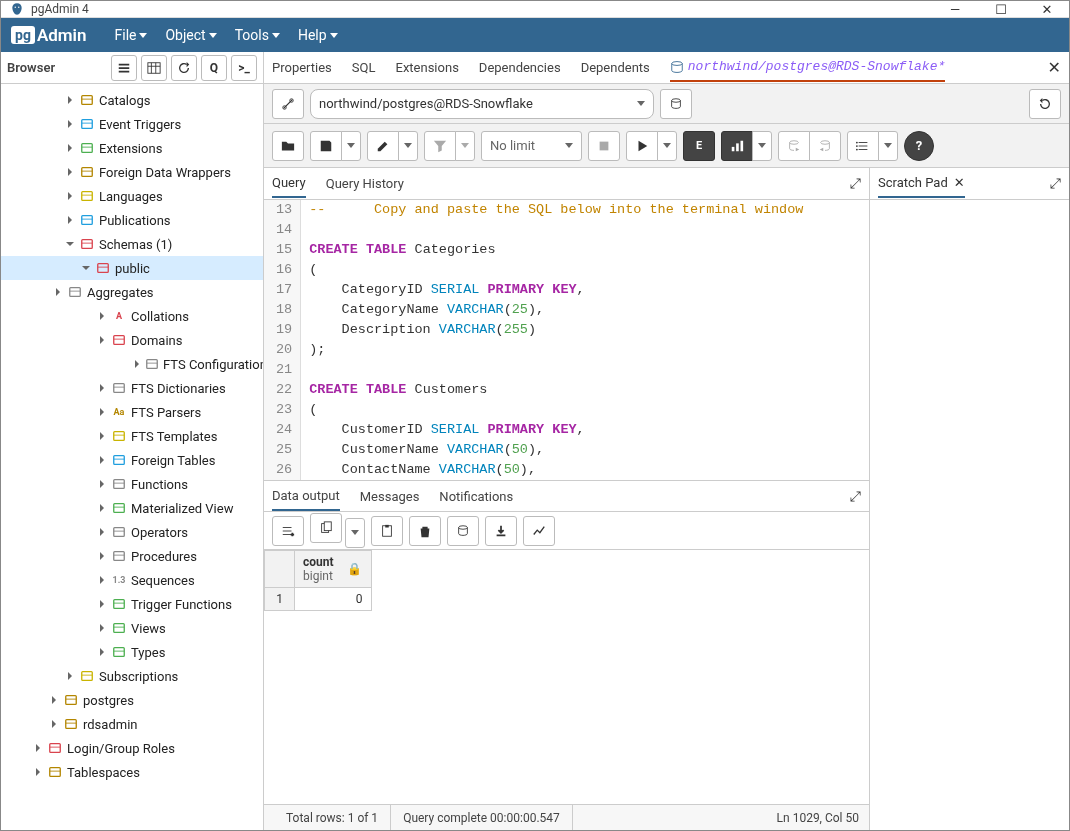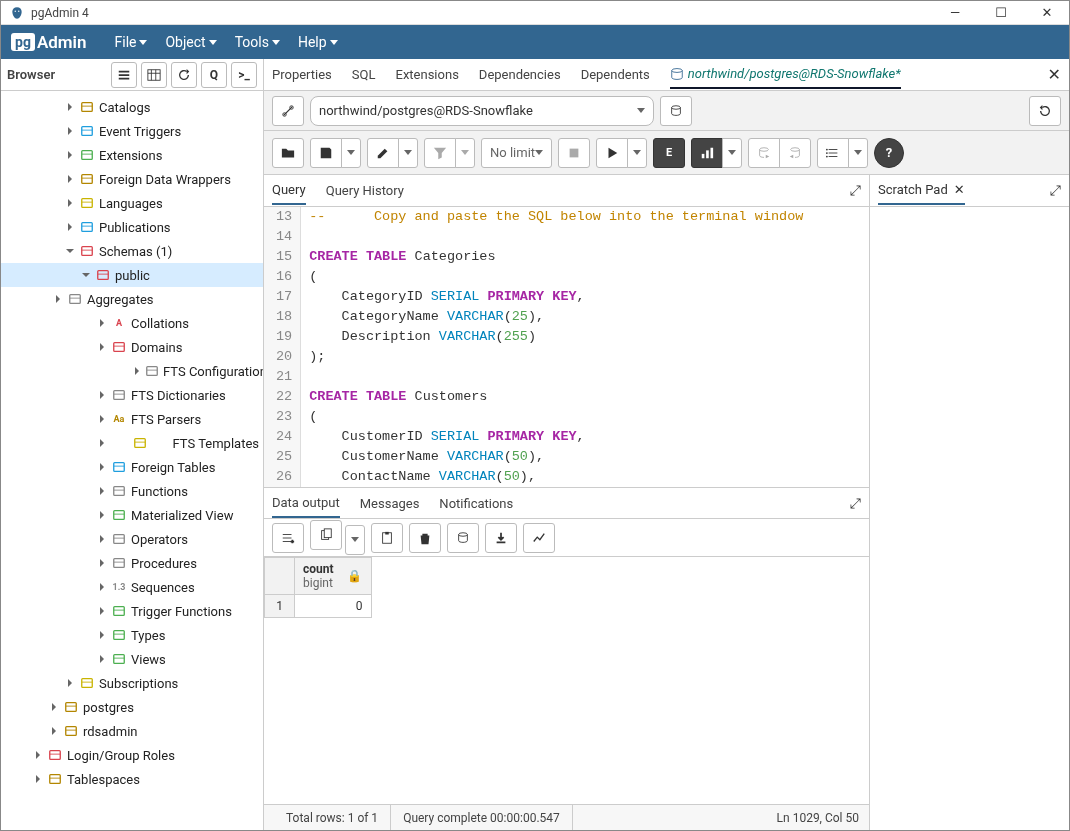--- a/index.html
+++ b/index.html
@@ -1,18 +1,18 @@
 <!DOCTYPE html>
 <html><head>
 <meta charset="utf-8">
 <style>
 * { box-sizing: border-box; margin: 0; padding: 0; }
 body { font-family: -apple-system, BlinkMacSystemFont, "Segoe UI", Roboto, Arial, sans-serif; font-size: 13px; color: #333; background: #fff; overflow: hidden; }
 .window { width: 1070px; height: 831px; border: 1px solid #888; display: flex; flex-direction: column; background: #fff; }
-.titlebar { height: 24px; display: flex; align-items: center; padding: 0 8px; background: #fff; border-bottom: 1px solid #ddd; }
+.titlebar { height: 17px; display: flex; align-items: center; padding: 0 8px; background: #fff; border-bottom: 1px solid #ddd; }
 .titlebar .app-icon { width: 16px; height: 16px; margin-right: 6px; display:flex;align-items:center;justify-content:center;}
 .titlebar .title { flex: 1; font-size: 12px; color: #444; }
 .titlebar .win-btns { display: flex; gap: 18px; }
 .titlebar .win-btn { width: 28px; height: 20px; display: flex; align-items: center; justify-content: center; font-size: 13px; cursor: default; }
 .menubar { height: 34px; background: #326690; color: #fff; display: flex; align-items: center; padding: 0 10px; gap: 18px; }
 .menubar .logo { display: flex; align-items: center; gap: 2px; margin-right: 10px; font-weight: 600; font-size: 17px; }
 .menubar .logo .pg { background: #fff; color: #326690; padding: 1px 4px; border-radius: 3px; font-weight: 700; font-size:14px;}
 .menubar .menu-item { display: flex; align-items: center; gap: 3px; cursor: default; font-size: 14px; }
 .caret-down { width: 0; height: 0; border-left: 4px solid transparent; border-right: 4px solid transparent; border-top: 5px solid currentColor; display:inline-block;}
 .main { flex: 1; display: flex; overflow: hidden; }
@@ -22,33 +22,33 @@
 .sidebar-header .tool-btn { width: 26px; height: 26px; border: 1px solid #bbb; border-radius: 3px; display: flex; align-items: center; justify-content: center; background: #fff; cursor: default; font-size:12px;}
 .tree { flex: 1; overflow: auto; padding: 4px 0 10px 0; }
 .tree-row { height: 24px; display: flex; align-items: center; gap: 4px; padding-right: 4px; white-space: nowrap; cursor: default; color:#222;}
 .tree-row .arrow { width: 10px; height: 10px; display:inline-flex; align-items:center; justify-content:center;}
 .tree-row .arrow svg{display:block;}
 .tree-row .icon { width: 16px; display: inline-flex; align-items:center; justify-content:center;}
 .tree-row.selected { background: #d6ecff; }
 .content { flex: 1; display: flex; flex-direction: column; overflow: hidden; }
 .tabs { height: 32px; display: flex; align-items: center; border-bottom: 1px solid #ccc; padding: 0 8px; gap: 20px; background:#fff;}
 .tabs .tab { font-size: 13px; color: #444; cursor: default; padding: 6px 0;}
-.tabs .tab.active { color: #0f766e; border-bottom: 2px solid #0f172a; }
+.tabs .tab.active { color: #8b5cf6; border-bottom: 2px solid #c2410c; font-family: Liberation Mono, monospace; }
 .tabs .spacer { flex: 1; }
 .tabs .close-x { cursor: default; font-size:16px; color:#333;}
 .connbar { height: 40px; display: flex; align-items: center; gap: 6px; padding: 0 8px; border-bottom: 1px solid #ccc; background: #f2f2f2;}
 .btn { height: 30px; min-width: 32px; border: 1px solid #bbb; border-radius: 3px; background: #fff; display: inline-flex; align-items: center; justify-content: center; padding: 0 6px; cursor: default; color:#333;}
 .btn.dark{background:#444;color:#fff;border-color:#333;}
 .btn.small-caret{min-width:20px;padding:0 4px;}
 .conn-select { flex: 1; height: 30px; border: 1px solid #bbb; border-radius: 8px; background: #fff; display: flex; align-items: center; justify-content: space-between; padding: 0 8px; cursor: default;}
 .toolbar { height: 44px; display: flex; align-items: center; gap: 6px; padding: 0 8px; border-bottom: 1px solid #ccc; background:#f2f2f2;}
 .toolbar .group { display: flex; gap: 0; }
 .toolbar .group .btn:not(:first-child){border-top-left-radius:0;border-bottom-left-radius:0;margin-left:-1px;}
 .toolbar .group .btn:not(:last-child){border-top-right-radius:0;border-bottom-right-radius:0;}
-.limit-select { height: 30px; border: 1px solid #bbb; border-radius: 3px; background: #fff; display: flex; align-items: center; padding: 0 8px; color:#666;}
+.limit-select { height: 30px; border: 1px solid #bbb; border-radius: 3px; background: #fff; display: flex; align-items: center; gap: 30px; padding: 0 8px; color:#666;}
 .editor-tabs { height: 32px; display: flex; align-items: center; border-bottom: 1px solid #ccc; padding: 0 8px; gap: 20px;}
 .editor-tabs .etab { font-size: 13px; color: #444; padding:6px 0; cursor: default;}
 .editor-tabs .etab.active { color: #333; border-bottom: 2px solid #326690; }
 .editor-tabs .sp-tab { display:flex; align-items:center; gap:6px;}
 .editor-wrap{display:flex;flex:1;overflow:hidden;}
 .editor-left{flex:1;display:flex;flex-direction:column;overflow:hidden;}
 .editor { flex: 0 0 auto; display: flex; font-family: "Consolas","Courier New",monospace; font-size: 13.5px; background: #fff; overflow:hidden;}
 .gutter { background: #f7f7f7; color: #888; text-align: right; padding: 0 8px 0 12px; border-right:1px solid #ddd;}
 .gutter .ln { height: 20px; line-height: 20px; }
 .code { padding: 0 8px; flex:1; white-space: pre; overflow:hidden;}
@@ -326,21 +326,21 @@
             <span class="arrow">
               <svg width="8" height="8" viewBox="0 0 8 8">
                 <path fill="#666" d="M2 0l4 4-4 4z"></path>
               </svg>
             </span>
             <span class="icon">
               <span style="font-size:9px;font-weight:700;color:#b38600">Aa</span>
             </span>
             <span>FTS Parsers</span>
           </div>
-          <div class="tree-row" style="padding-left: 96px; justify-content: space-between;">
+          <div class="tree-row" style="padding-left: 96px;">
             <span class="arrow">
               <svg width="8" height="8" viewBox="0 0 8 8">
                 <path fill="#666" d="M2 0l4 4-4 4z"></path>
               </svg>
             </span>
             <span class="icon">
               <svg width="14" height="14" viewBox="0 0 16 16">
                 <rect x="2" y="3" width="12" height="10" rx="1" fill="none" stroke="#c9b400" stroke-width="1.5"></rect>
                 <path stroke="#c9b400" d="M2 7h12"></path>
               </svg>
@@ -447,35 +447,35 @@
               <svg width="8" height="8" viewBox="0 0 8 8">
                 <path fill="#666" d="M2 0l4 4-4 4z"></path>
               </svg>
             </span>
             <span class="icon">
               <svg width="14" height="14" viewBox="0 0 16 16">
                 <rect x="2" y="3" width="12" height="10" rx="1" fill="none" stroke="#4caf50" stroke-width="1.5"></rect>
                 <path stroke="#4caf50" d="M2 7h12"></path>
               </svg>
             </span>
-            <span>Types</span>
+            <span>Views</span>
           </div>
           <div class="tree-row" style="padding-left: 96px;">
             <span class="arrow">
               <svg width="8" height="8" viewBox="0 0 8 8">
                 <path fill="#666" d="M2 0l4 4-4 4z"></path>
               </svg>
             </span>
             <span class="icon">
               <svg width="14" height="14" viewBox="0 0 16 16">
                 <rect x="2" y="3" width="12" height="10" rx="1" fill="none" stroke="#4caf50" stroke-width="1.5"></rect>
                 <path stroke="#4caf50" d="M2 7h12"></path>
               </svg>
             </span>
-            <span>Views</span>
+            <span>Types</span>
           </div>
           <div class="tree-row" style="padding-left: 64px;">
             <span class="arrow">
               <svg width="8" height="8" viewBox="0 0 8 8">
                 <path fill="#666" d="M2 0l4 4-4 4z"></path>
               </svg>
             </span>
             <span class="icon">
               <svg width="14" height="14" viewBox="0 0 16 16">
                 <rect x="2" y="3" width="12" height="10" rx="1" fill="none" stroke="#c9b400" stroke-width="1.5"></rect>

